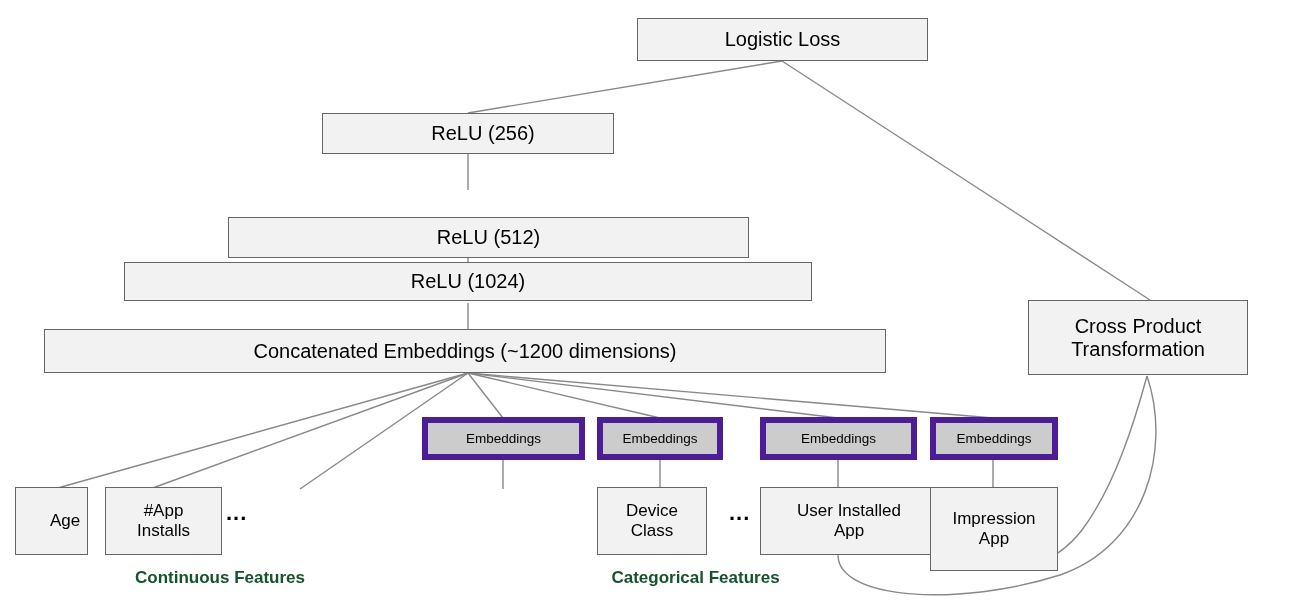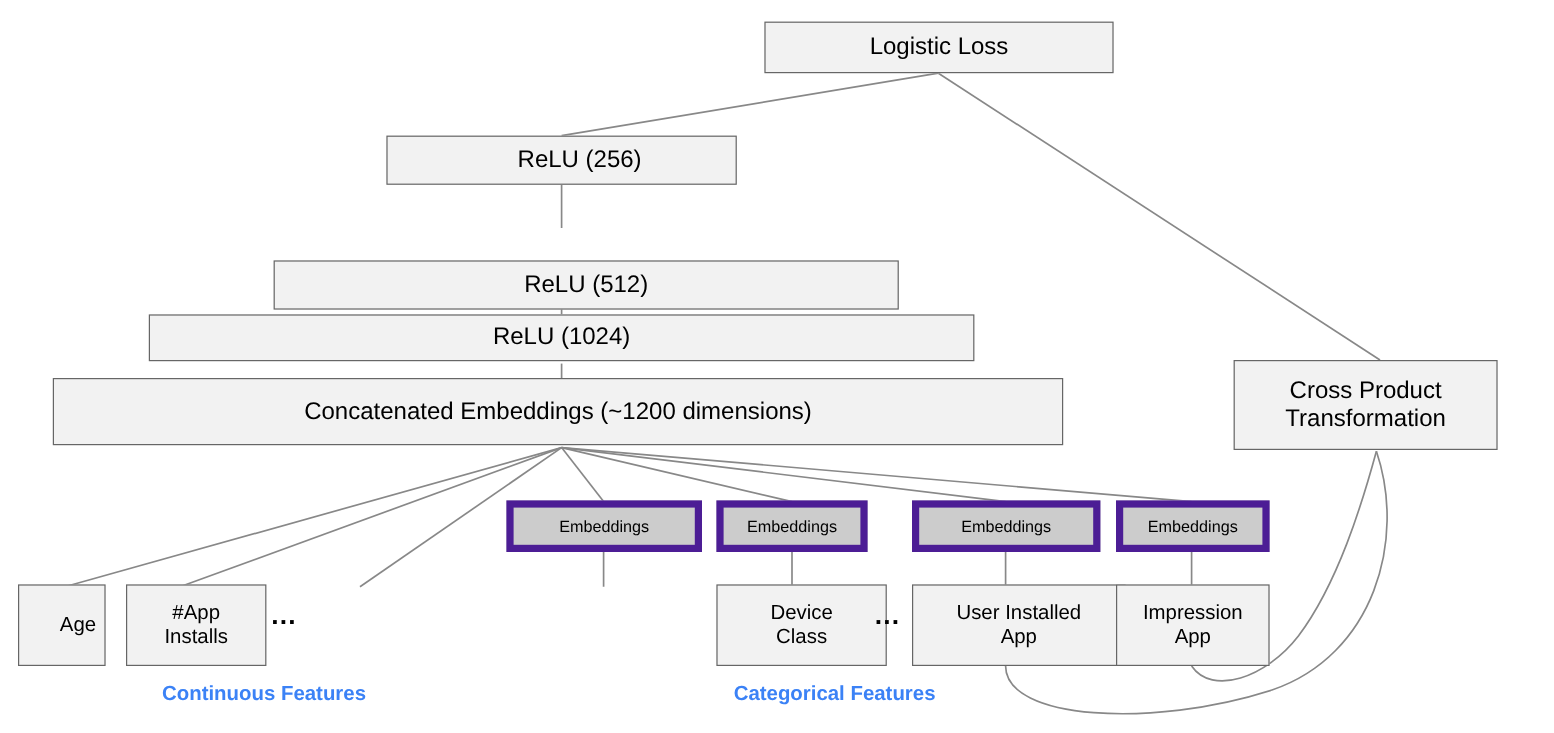--- a/index.html
+++ b/index.html
@@ -56,21 +56,21 @@
     font-size: 22px;
     letter-spacing: 1px;
     color: #000000;
     font-weight: 700;
     line-height: 1;
   }
   .group-label {
     position: absolute;
     font-size: 17px;
     font-weight: bold;
-    color: #3b82f6;
+    color: #14532d;
     text-align: center;
     white-space: nowrap;
   }
 </style>
 </head>
 <body>
 
 <div id="diagram-root">
 
   <svg id="edges" viewBox="0 0 1295 611" xmlns="http://www.w3.org/2000/svg">
@@ -113,21 +113,21 @@
   </div>
 
   <div class="node light big" style="left:228px; top:190px; width:521px; height:41px;margin-top:27px;">
     <span>ReLU (512)</span>
   </div>
 
   <div class="node light big" style="left:124px; top:262px; width:688px; height:39px;">
     <span>ReLU (1024)</span>
   </div>
 
-  <div class="node light big" style="left:44px; top:315px; width:842px; height:56px;">
+  <div class="node light big" style="left:44px; top:329px; width:842px; height:44px;">
     <span>Concatenated Embeddings (~1200 dimensions)</span>
   </div>
 
   <div class="node light big" style="left:1028px; top:300px; width:220px; height:75px;">
     <span>Cross Product
 Transformation</span>
   </div>
 
   <div class="node dark small" style="left:422px; top:417px; width:163px; height:43px;">
     <span>Embeddings</span>
@@ -150,35 +150,35 @@
     <span>#App
 Installs</span>
   </div>
 
   <div class="ellipsis" style="left:226px; top:502px;">
     <span>...</span>
   </div>
 
 
 
-  <div class="node light mid" style="left:597px; top:487px; width:142px; height:68px;">
+  <div class="node light mid" style="left:597px; top:487px; width:110px; height:68px;">
     <span>Device
 Class</span>
   </div>
 
   <div class="ellipsis" style="left:729px; top:502px;">
     <span>...</span>
   </div>
 
   <div class="node light mid" style="left:760px; top:487px; width:178px; height:68px;">
     <span>User Installed
 App</span>
   </div>
 
-  <div class="node light mid" style="left:930px; top:487px; width:128px; height:68px;">
+  <div class="node light mid" style="left:930px; top:487px; width:128px; height:84px;">
     <span>Impression
 App</span>
   </div>
 
   <div class="group-label" style="left:95px; top:568px; width:250px;">
     <span>Continuous Features</span>
   </div>
 
   <div class="group-label" style="left:578px; top:568px; width:235px;">
     <span>Categorical Features</span>

